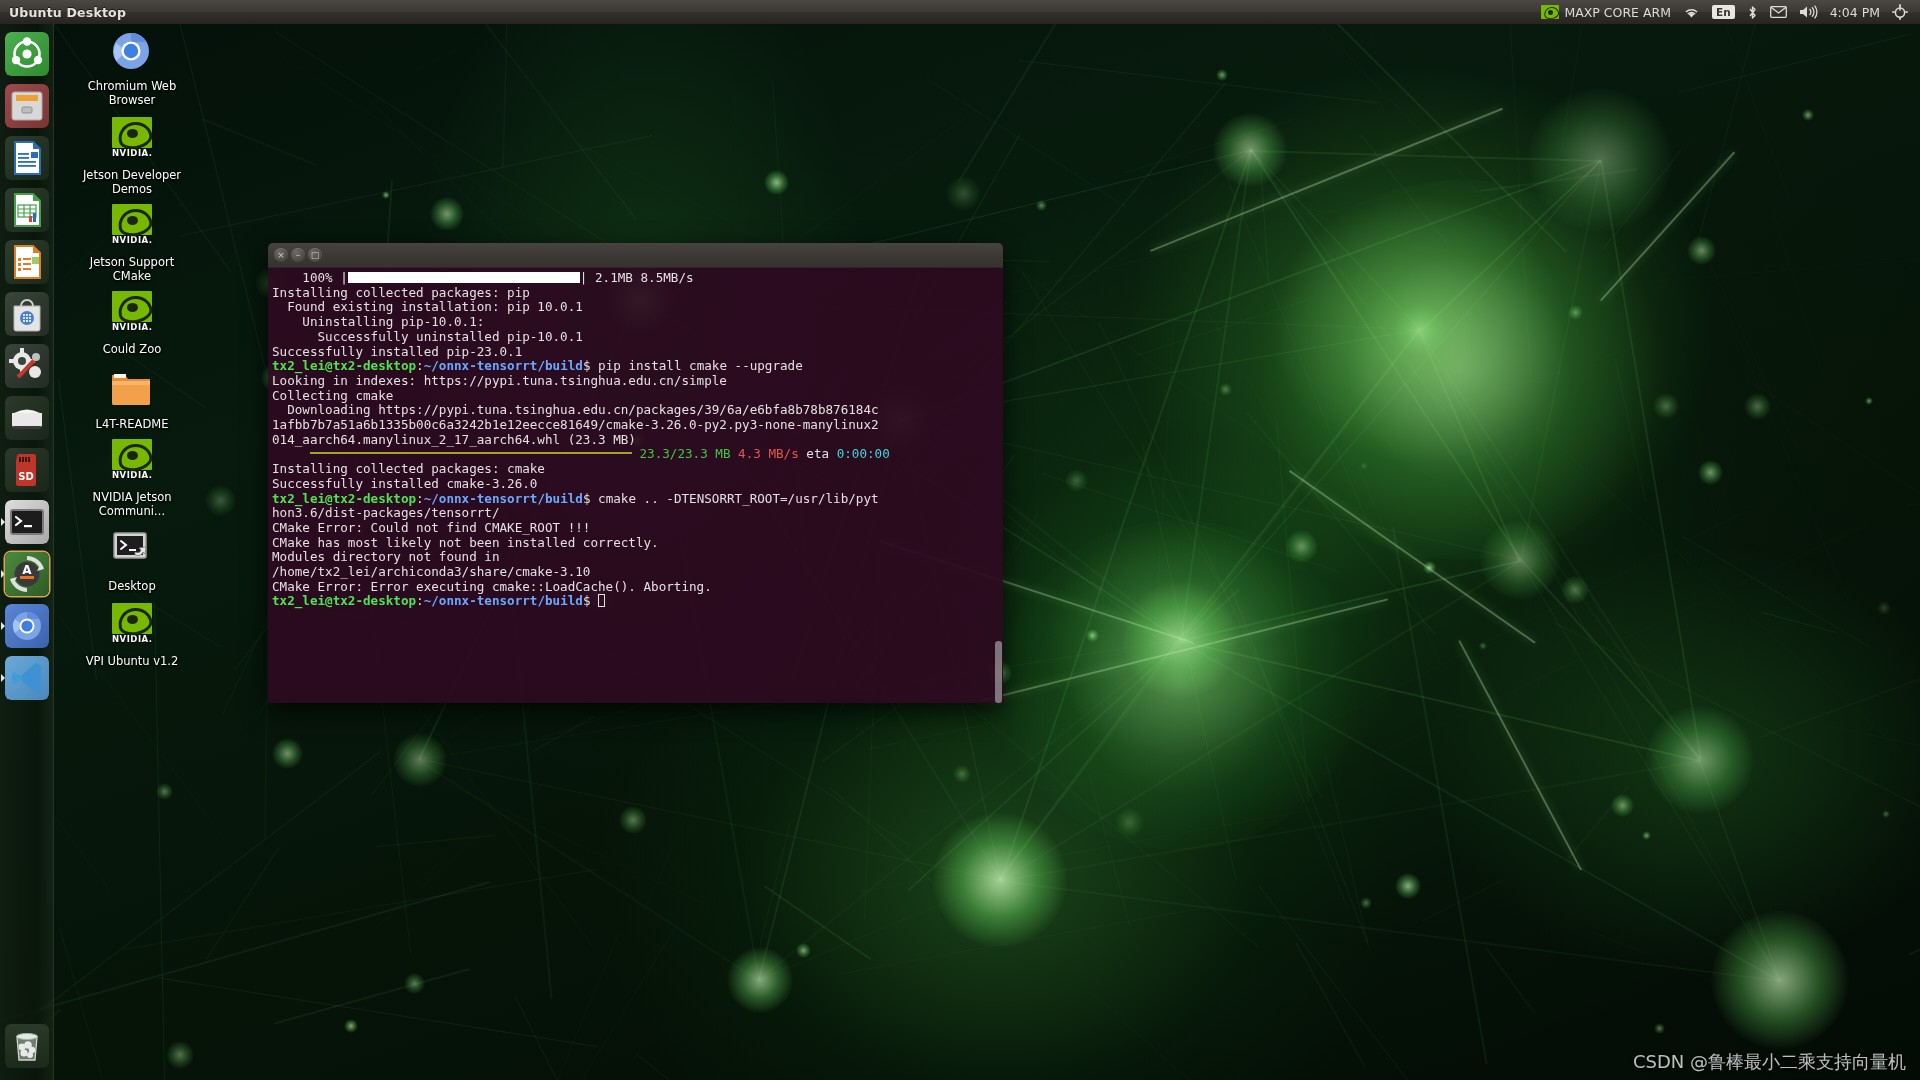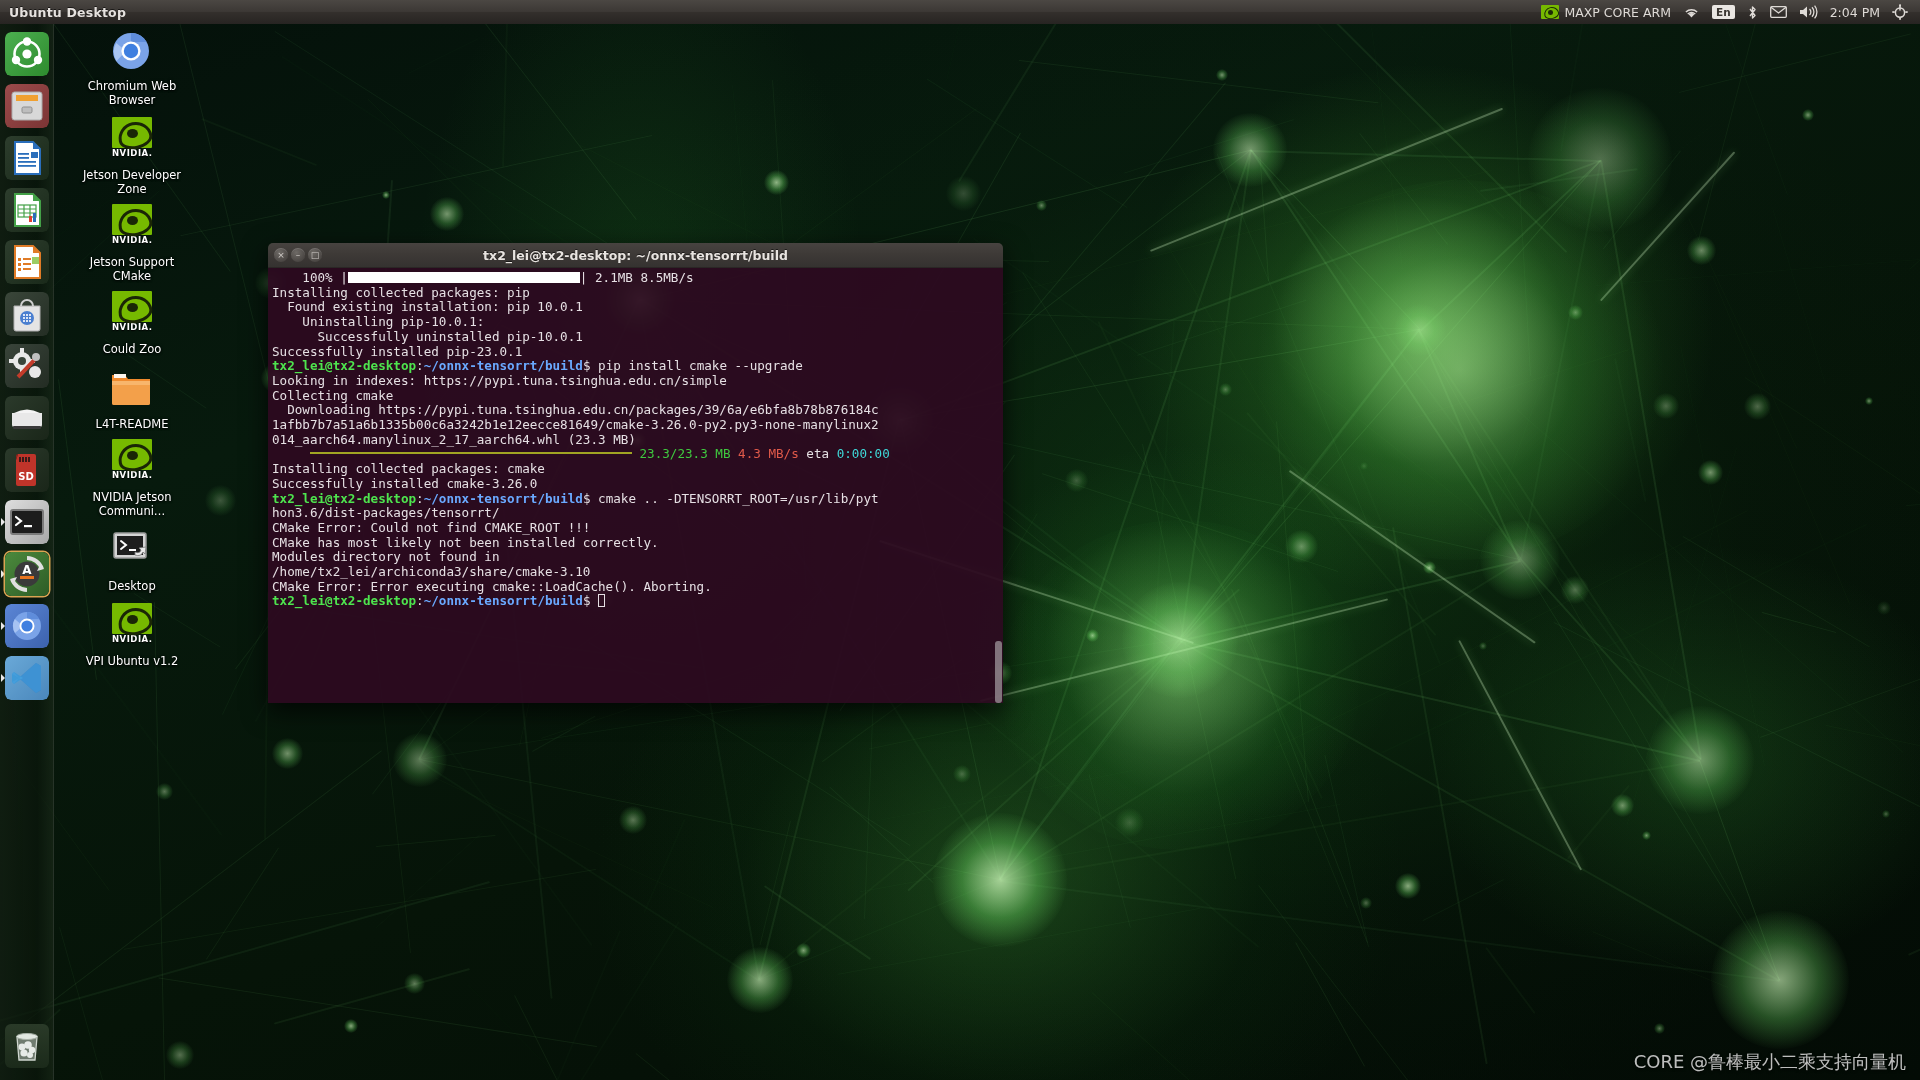--- a/index.html
+++ b/index.html
@@ -468,21 +468,21 @@
           <svg width="19" height="14" viewBox="0 0 19 14">
             <path d="M1 5 H4 L8 1.5 V12.5 L4 9 H1 Z" fill="#dedad6"></path>
             <path d="M10.5 4 a4 4 0 0 1 0 6" stroke="#dedad6" stroke-width="1.3" fill="none"></path>
             <path d="M13 2.2 a7 7 0 0 1 0 9.6" stroke="#dedad6" stroke-width="1.3" fill="none"></path>
             <path d="M15.6 0.6 a10 10 0 0 1 0 12.8" stroke="#dedad6" stroke-width="1.3" fill="none"></path>
           </svg>
         </span>
       </div>
 
       <div class="ind">
-        <span>2:04 PM</span>
+        <span>4:04 PM</span>
       </div>
 
       <div class="ind">
         <span>
           <svg width="16" height="16" viewBox="0 0 16 16">
             <g fill="none" stroke="#dedad6" stroke-width="1.5">
               <circle cx="8" cy="8.6" r="4.6"></circle>
               <path d="M8 1 V6.4"></path>
             </g>
             <g fill="#dedad6">
@@ -711,21 +711,21 @@
           </svg></div>
         <div class="dicon-label">Chromium Web Browser</div>
       </div>
       <div class="dicon" style="margin-top:10px">
         <div class="dicon-img">
           <div style="width:40px;height:38px;margin:0 auto;">
             <div class="nv-badge"></div>
             <div class="nv-word">NVIDIA.</div>
           </div>
         </div>
-        <div class="dicon-label">Jetson Developer Zone</div>
+        <div class="dicon-label">Jetson Developer Demos</div>
       </div>
       <div class="dicon" style="margin-top:8px">
         <div class="dicon-img">
           <div style="width:40px;height:38px;margin:0 auto;">
             <div class="nv-badge"></div>
             <div class="nv-word">NVIDIA.</div>
           </div>
         </div>
         <div class="dicon-label">Jetson Support CMake</div>
       </div>
@@ -781,25 +781,22 @@
     <div id="term-title">
       <div class="wbtn">
           <i>×</i>
         </div>
       <div class="wbtn">
           <i>–</i>
         </div>
       <div class="wbtn">
           <i>□</i>
         </div>
-      <div id="term-title-text">
-        <span>tx2_lei@tx2-desktop: ~/onnx-tensorrt/build</span>
-      </div>
     </div>
     <div id="term-body">
       <div id="term-lines"><div class="tl"><span class="w">    100% |</span><span class="pbar-white"></span><span class="w">| 2.1MB 8.5MB/s</span></div><div class="tl"><span class="w">Installing collected packages: pip</span></div><div class="tl"><span class="w">  Found existing installation: pip 10.0.1</span></div><div class="tl"><span class="w">    Uninstalling pip-10.0.1:</span></div><div class="tl"><span class="w">      Successfully uninstalled pip-10.0.1</span></div><div class="tl"><span class="w">Successfully installed pip-23.0.1</span></div><div class="tl"><span class="g">tx2_lei@tx2-desktop</span><span class="w">:</span><span class="b">~/onnx-tensorrt/build</span><span class="w">$</span><span class="w"> pip install cmake --upgrade</span></div><div class="tl"><span class="w">Looking in indexes: https://pypi.tuna.tsinghua.edu.cn/simple</span></div><div class="tl"><span class="w">Collecting cmake</span></div><div class="tl"><span class="w">  Downloading https://pypi.tuna.tsinghua.edu.cn/packages/39/6a/e6bfa8b78b876184c</span></div><div class="tl"><span class="w">1afbb7b7a51a6b1335b00c6a3242b1e12eecce81649/cmake-3.26.0-py2.py3-none-manylinux2</span></div><div class="tl"><span class="w">014_aarch64.manylinux_2_17_aarch64.whl (23.3 MB)</span></div><div class="tl"><span class="w">     </span><span class="pbar-olive"></span><span class="grn"> 23.3/23.3 MB</span><span class="red"> 4.3 MB/s</span><span class="w"> eta </span><span class="cyn">0:00:00</span></div><div class="tl"><span class="w"></span></div><div class="tl"><span class="w">Installing collected packages: cmake</span></div><div class="tl"><span class="w">Successfully installed cmake-3.26.0</span></div><div class="tl"><span class="g">tx2_lei@tx2-desktop</span><span class="w">:</span><span class="b">~/onnx-tensorrt/build</span><span class="w">$</span><span class="w"> cmake .. -DTENSORRT_ROOT=/usr/lib/pyt</span></div><div class="tl"><span class="w">hon3.6/dist-packages/tensorrt/</span></div><div class="tl"><span class="w">CMake Error: Could not find CMAKE_ROOT !!!</span></div><div class="tl"><span class="w">CMake has most likely not been installed correctly.</span></div><div class="tl"><span class="w">Modules directory not found in</span></div><div class="tl"><span class="w">/home/tx2_lei/archiconda3/share/cmake-3.10</span></div><div class="tl"><span class="w">CMake Error: Error executing cmake::LoadCache(). Aborting.</span></div><div class="tl"><span class="w"></span></div><div class="tl"><span class="g">tx2_lei@tx2-desktop</span><span class="w">:</span><span class="b">~/onnx-tensorrt/build</span><span class="w">$</span><span class="w"> </span><span class="cursor"></span></div></div>
       <div id="term-scroll"></div>
     </div>
   </div>
 
-  <div id="watermark">CORE @鲁棒最小二乘支持向量机</div>
+  <div id="watermark">CSDN @鲁棒最小二乘支持向量机</div>
 
 </div>
 
 </body></html>

